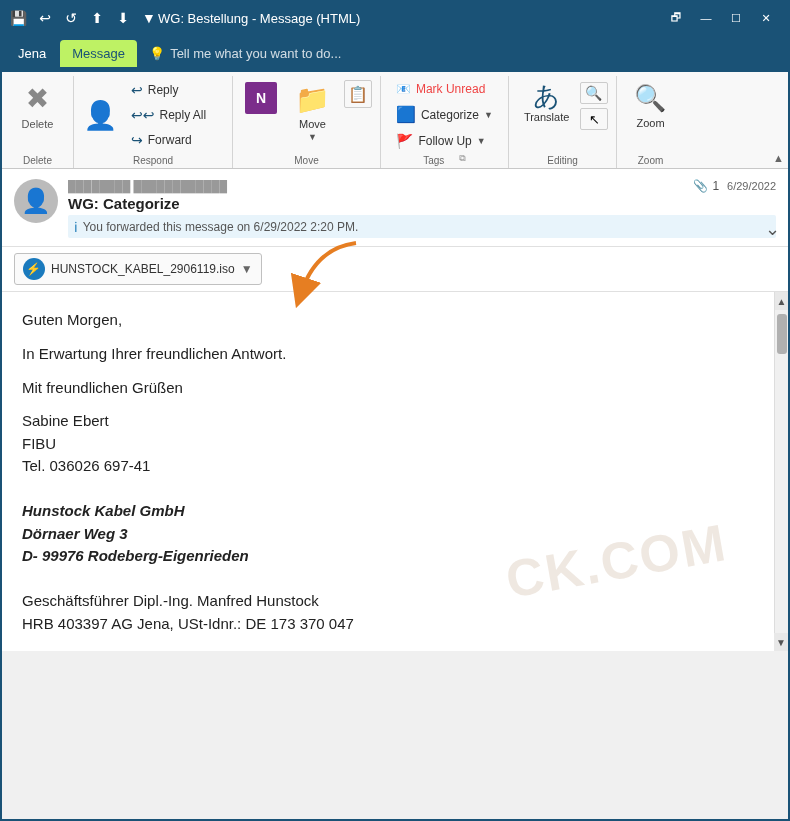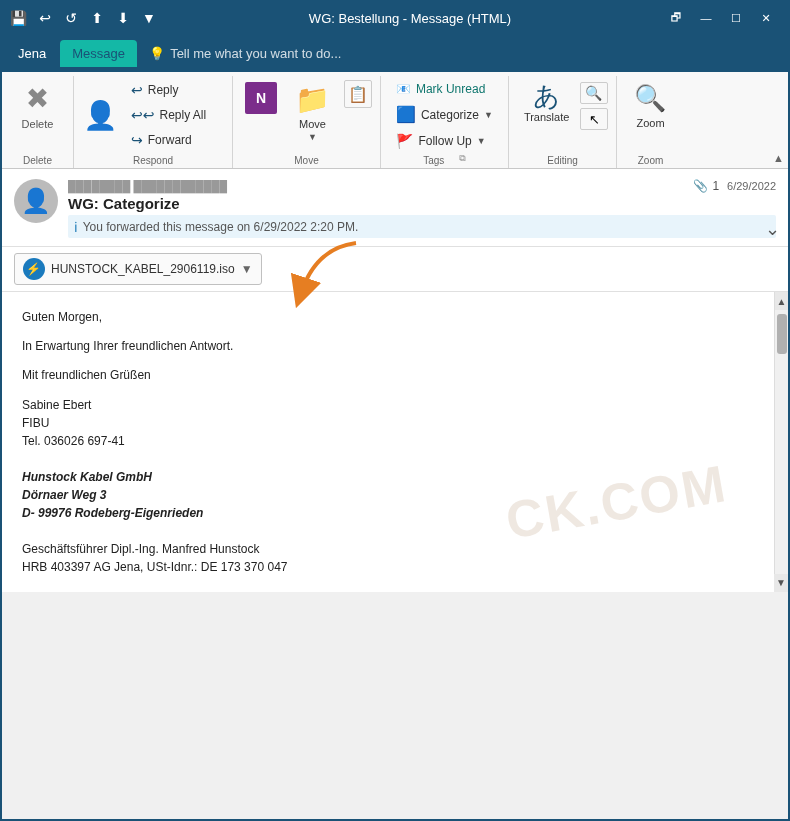--- a/index.html
+++ b/index.html
@@ -39,21 +39,21 @@
       display: flex;
       align-items: center;
       justify-content: center;
       cursor: pointer;
     }
     .title-text {
       color: white;
       font-size: 13px;
       font-weight: 400;
       flex: 1;
-      text-align: center;
+      text-align: left;
     }
     .window-controls {
       display: flex;
       gap: 2px;
     }
     .win-btn {
       width: 28px;
       height: 20px;
       display: flex;
       align-items: center;
@@ -73,21 +73,21 @@
       gap: 2px;
     }
     .menu-item {
       color: white;
       font-size: 13px;
       padding: 6px 12px;
       cursor: pointer;
       border-radius: 2px;
     }
     .menu-item.active {
-      background: #14b8a6;
+      background: #bef264;
       color: #1a5276;
       border-radius: 4px 4px 0 0;
     }
     .tell-me {
       display: flex;
       align-items: center;
       gap: 5px;
       color: white;
       font-size: 13px;
       margin-left: 10px;
@@ -380,21 +380,21 @@
     .email-body-wrapper {
       flex: 1;
       display: flex;
       position: relative;
       overflow: hidden;
     }
     .email-body {
       flex: 1;
       padding: 16px 20px;
       overflow-y: auto;
-      font-size: 12px;
+      font-size: 15px;
       color: #222;
       line-height: 1.6;
     }
     .email-body p { margin-bottom: 10px; }
     .email-body .sig-block { margin-top: 6px; line-height: 1.5; }
     .email-body .sig-bold { font-weight: bold; font-style: italic; }
 
     
     .scroll-track {
       width: 14px;
@@ -528,21 +528,21 @@
       </div>
     </div>
     <div class="ribbon-group-label">Move</div>
   </div>
 
   <div class="ribbon-group">
     <div class="ribbon-content">
       <div class="tags-content">
         <div class="tag-btn">
           <span class="small-icon" style="color:#bbb;">📧</span>
-          <span style="color:#0f766e;">Mark Unread</span>
+          <span style="color:#ef4444;">Mark Unread</span>
         </div>
         <div class="tag-btn enabled">
           <span class="categorize-icon">🟦</span>
           <span>Categorize</span>
           <span style="font-size:9px;color:#555;">▼</span>
         </div>
         <div class="tag-btn enabled">
           <span class="followup-flag">🚩</span>
           <span>Follow Up</span>
           <span style="font-size:9px;color:#555;">▼</span>

